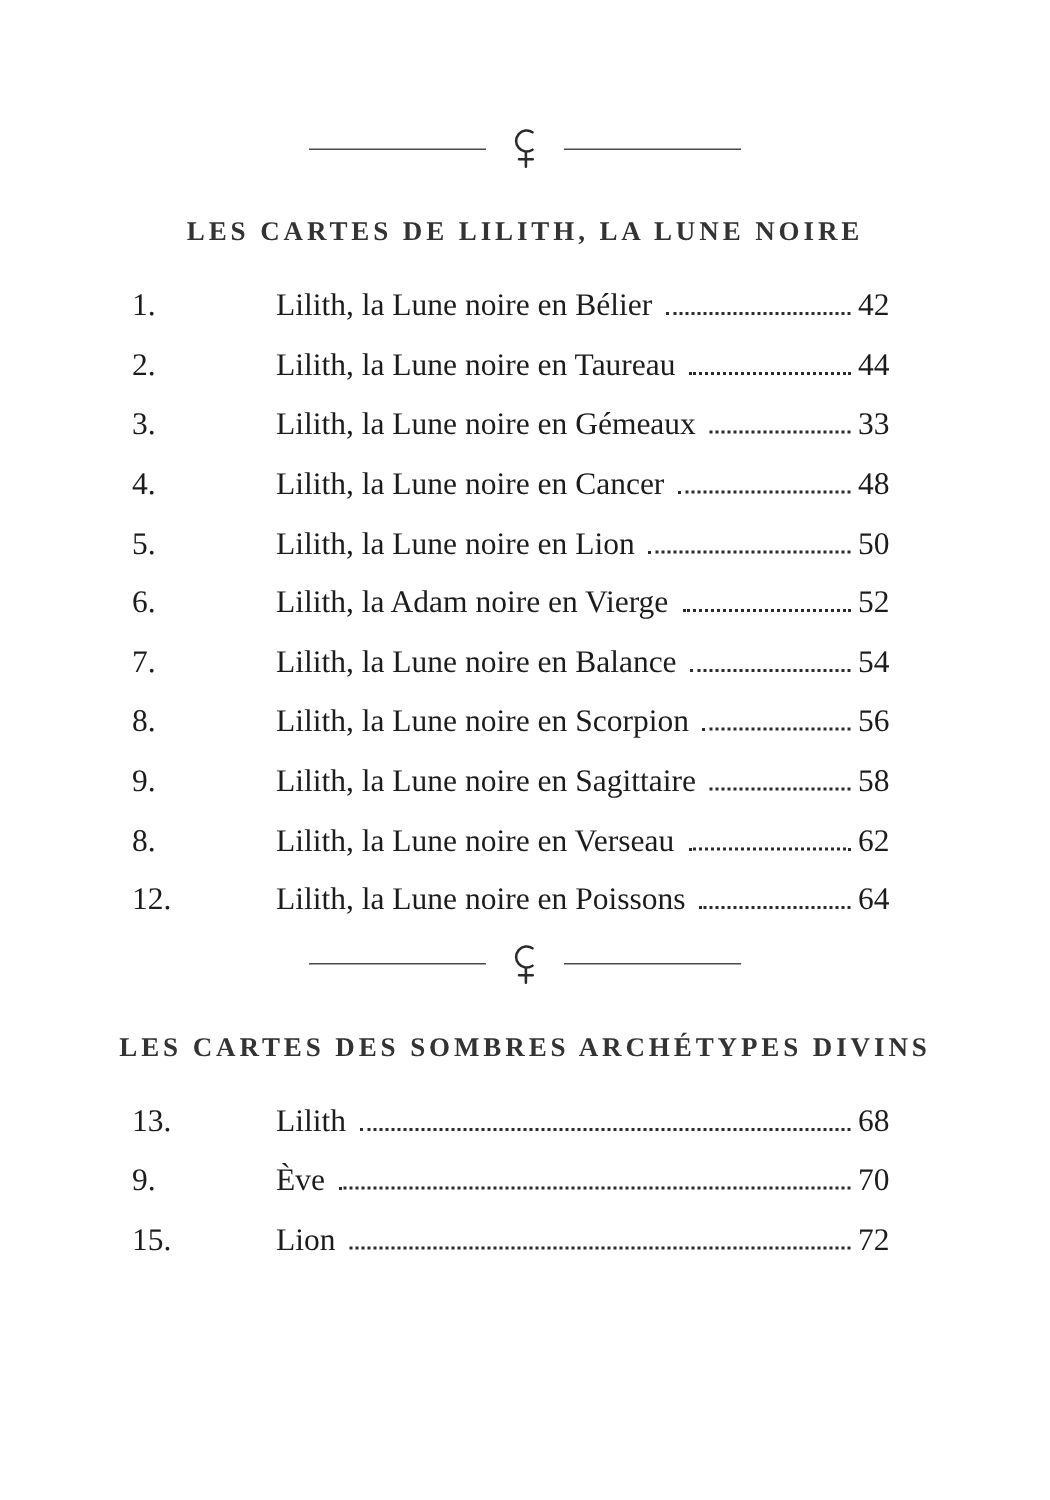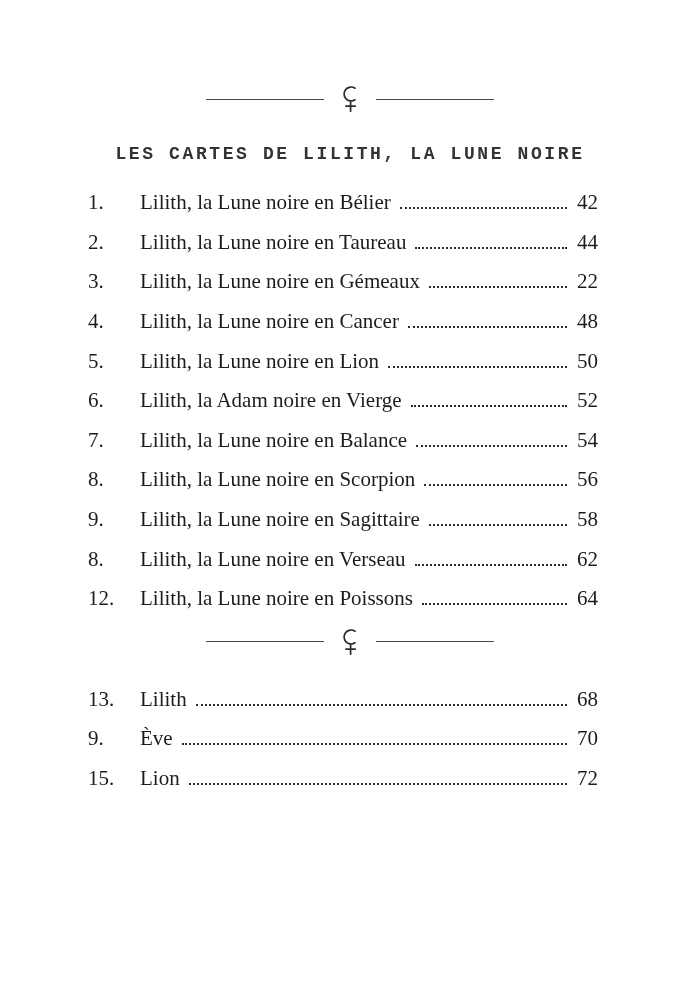--- a/index.html
+++ b/index.html
@@ -28,21 +28,21 @@
   .divider .line {
     width: 118px;
     height: 1px;
     background: #4a4a4a;
   }
   .divider .sym {
     margin: 0 16px;
     display: inline-flex;
   }
   .section-heading {
-    font-family: Liberation Mono, monospace;
+    font-family: Liberation Serif, serif;
     font-size: 18px;
     font-weight: 700;
     letter-spacing: 2.6px;
     color: #333333;
     text-align: center;
     margin: 0 36px 26px 36px;
   }
   .entries {
     padding: 0 102px 0 88px;
   }
@@ -54,30 +54,30 @@
     margin-bottom: 15.5px;
     line-height: 1.15;
   }
   .entry .num {
     width: 52px;
     flex-shrink: 0;
   }
   .entry .title {
     flex-shrink: 0;
     white-space: nowrap;
+    margin-left: 44px;
   }
   .entry .dots {
     flex: 1;
     border-bottom: 2.6px dotted #2b2b2b;
     margin: 0 5px 0 9px;
     min-width: 12px;
   }
   .entry .page {
     flex-shrink: 0;
-    text-align: right;
     min-width: 26px;
   }
 </style>
 </head>
 <body>
 
 <div class="toc-page">
     <section class="section">
   <div class="divider">
     <span class="line"></span>
@@ -100,21 +100,21 @@
         <div class="entry">
           <span class="num">2.</span>
           <span class="title">Lilith, la Lune noire en Taureau</span>
           <span class="dots"></span>
           <span class="page">44</span>
         </div>
         <div class="entry">
           <span class="num">3.</span>
           <span class="title">Lilith, la Lune noire en Gémeaux</span>
           <span class="dots"></span>
-          <span class="page">22</span>
+          <span class="page">33</span>
         </div>
         <div class="entry">
           <span class="num">4.</span>
           <span class="title">Lilith, la Lune noire en Cancer</span>
           <span class="dots"></span>
           <span class="page">48</span>
         </div>
         <div class="entry">
           <span class="num">5.</span>
           <span class="title">Lilith, la Lune noire en Lion</span>
@@ -163,20 +163,21 @@
   <div class="divider">
     <span class="line"></span>
     <span class="sym">
       <svg width="20" height="30" viewBox="0 0 20 30" aria-hidden="true">
         <path d="M 15 4.2 A 7 7 0 1 0 15 15.8" fill="none" stroke="#2b2b2b" stroke-width="1.7" stroke-linecap="round"></path>
         <path d="M 10.6 17.4 L 10.6 27.2 M 6 22.2 L 15.2 22.2" fill="none" stroke="#2b2b2b" stroke-width="1.7" stroke-linecap="round"></path>
       </svg>
     </span>
     <span class="line"></span>
   </div>
+<h2 class="section-heading">LES CARTES DES SOMBRES ARCHÉTYPES DIVINS</h2>
       <div class="entries">
         <div class="entry">
           <span class="num">13.</span>
           <span class="title">Lilith</span>
           <span class="dots"></span>
           <span class="page">68</span>
         </div>
         <div class="entry">
           <span class="num">9.</span>
           <span class="title">Ève</span>

